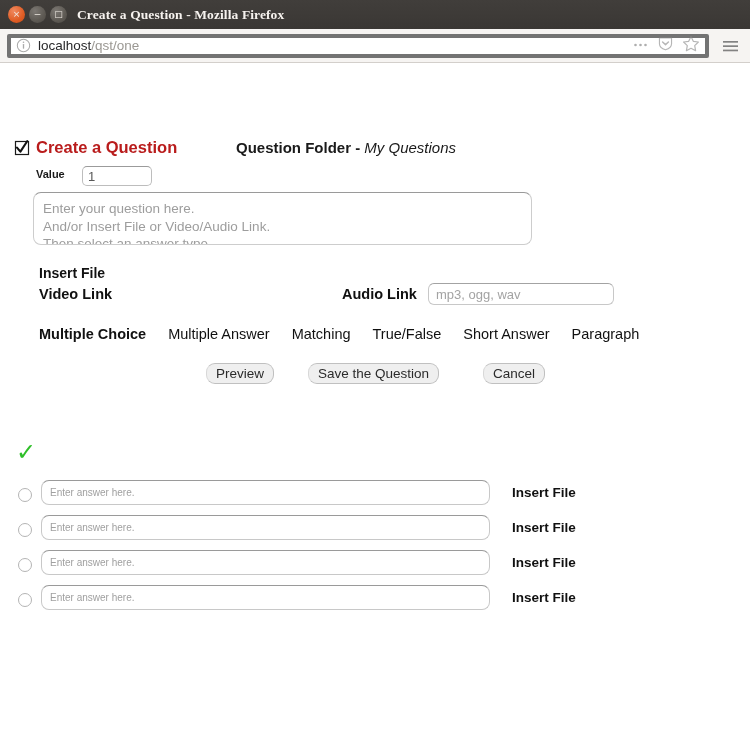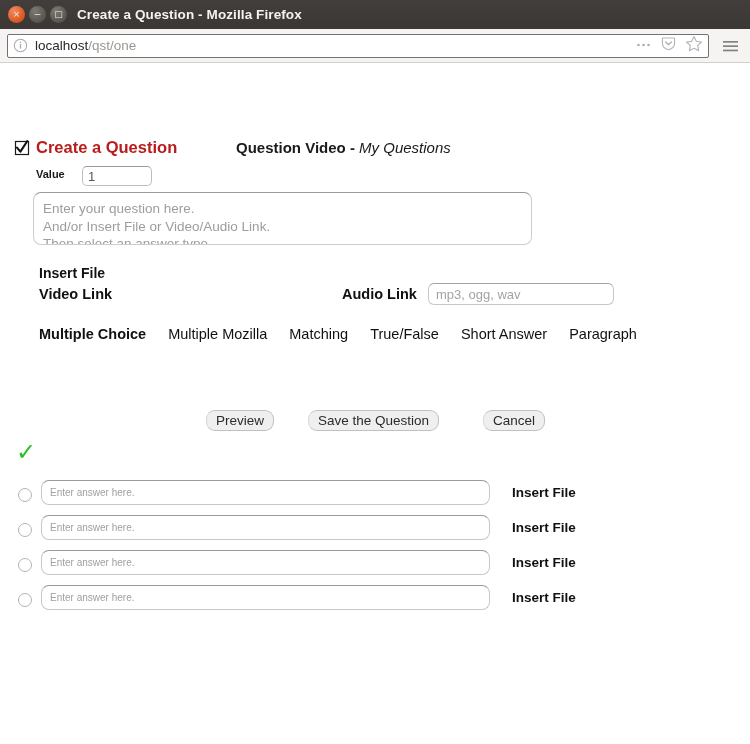--- a/index.html
+++ b/index.html
@@ -57,37 +57,38 @@
     font-family: "DejaVu Sans", sans-serif;
     font-size: 9px;
     color: #efe9e3;
     transform: translateY(-0.5px);
   }
   .win-title {
     color: #f6f2ee;
     font-size: 13.5px;
     font-weight: bold;
     letter-spacing: 0.1px;
+    font-family: Liberation Serif, serif;
   }
 
   
   .navbar {
     height: 34px;
     background: #f6f4f2;
     border-bottom: 1px solid #d3cfcb;
     display: flex;
     align-items: center;
     padding: 0 7px;
     box-sizing: border-box;
   }
   .urlbar {
     flex: 1;
     height: 24px;
     background: #ffffff;
-    border: 1px solid #737373;
+    border: 4px solid #737373;
     border-radius: 2px;
     display: flex;
     align-items: center;
     padding: 0 5px;
     box-sizing: border-box;
   }
   .info-icon {
     width: 15px;
     height: 15px;
     margin-right: 7px;
@@ -269,21 +270,20 @@
   }
   .type-item.active { font-weight: bold; }
 
   
   .btnrow {
     position: absolute;
     left: 0;
     top: 300px;
     width: 750px;
     height: 24px;
-    margin-top: 47px;
   }
   .btn {
     position: absolute;
     top: 0;
     height: 21px;
     box-sizing: border-box;
     background: #efefef;
     border: 1px solid #c0c0c0;
     border-left-color: #d8d8d8;
     border-radius: 9px;
@@ -430,40 +430,40 @@
     <span class="chk">
       <svg width="16" height="16" viewBox="0 0 16 16">
         <rect x="1.5" y="1.5" width="13" height="13" fill="#ffffff" stroke="#1a1a1a" stroke-width="1.2"></rect>
         <path d="M3 7.6 L6.4 11.6 L13.2 1.2" fill="none" stroke="#111111" stroke-width="2.1" stroke-linecap="round" stroke-linejoin="round"></path>
       </svg>
     </span>
 
     <div class="page-title">Create a Question</div>
 
     <div class="folder">
-      <b>Question Video -</b>
+      <b>Question Folder -</b>
       <i>My Questions</i>
     </div>
 
     <div class="value-label">Value</div>
     <input class="value-input" type="text" value="1" style="">
 
     <textarea class="question-area" placeholder="Enter your question here.
 And/or Insert File or Video/Audio Link.
 Then select an answer type." style=""></textarea>
 
     <div class="insert-file-top">Insert File</div>
 
     <div class="video-label">Video Link</div>
 
     <div class="audio-label">Audio Link</div>
     <input class="txt audio-input" type="text" placeholder="mp3, ogg, wav" style="">
 
     <div class="types">
-      <span class="type-item active">Multiple Choice</span><span class="type-item">Multiple Mozilla</span><span class="type-item">Matching</span><span class="type-item">True/False</span><span class="type-item">Short Answer</span><span class="type-item">Paragraph</span>
+      <span class="type-item active">Multiple Choice</span><span class="type-item">Multiple Answer</span><span class="type-item">Matching</span><span class="type-item">True/False</span><span class="type-item">Short Answer</span><span class="type-item">Paragraph</span>
     </div>
 
     <div class="btnrow">
       <button class="btn btn-preview">Preview</button>
       <button class="btn btn-save">Save the Question</button>
       <button class="btn btn-cancel">Cancel</button>
     </div>
 
     <div class="green-check">✓</div>
 

